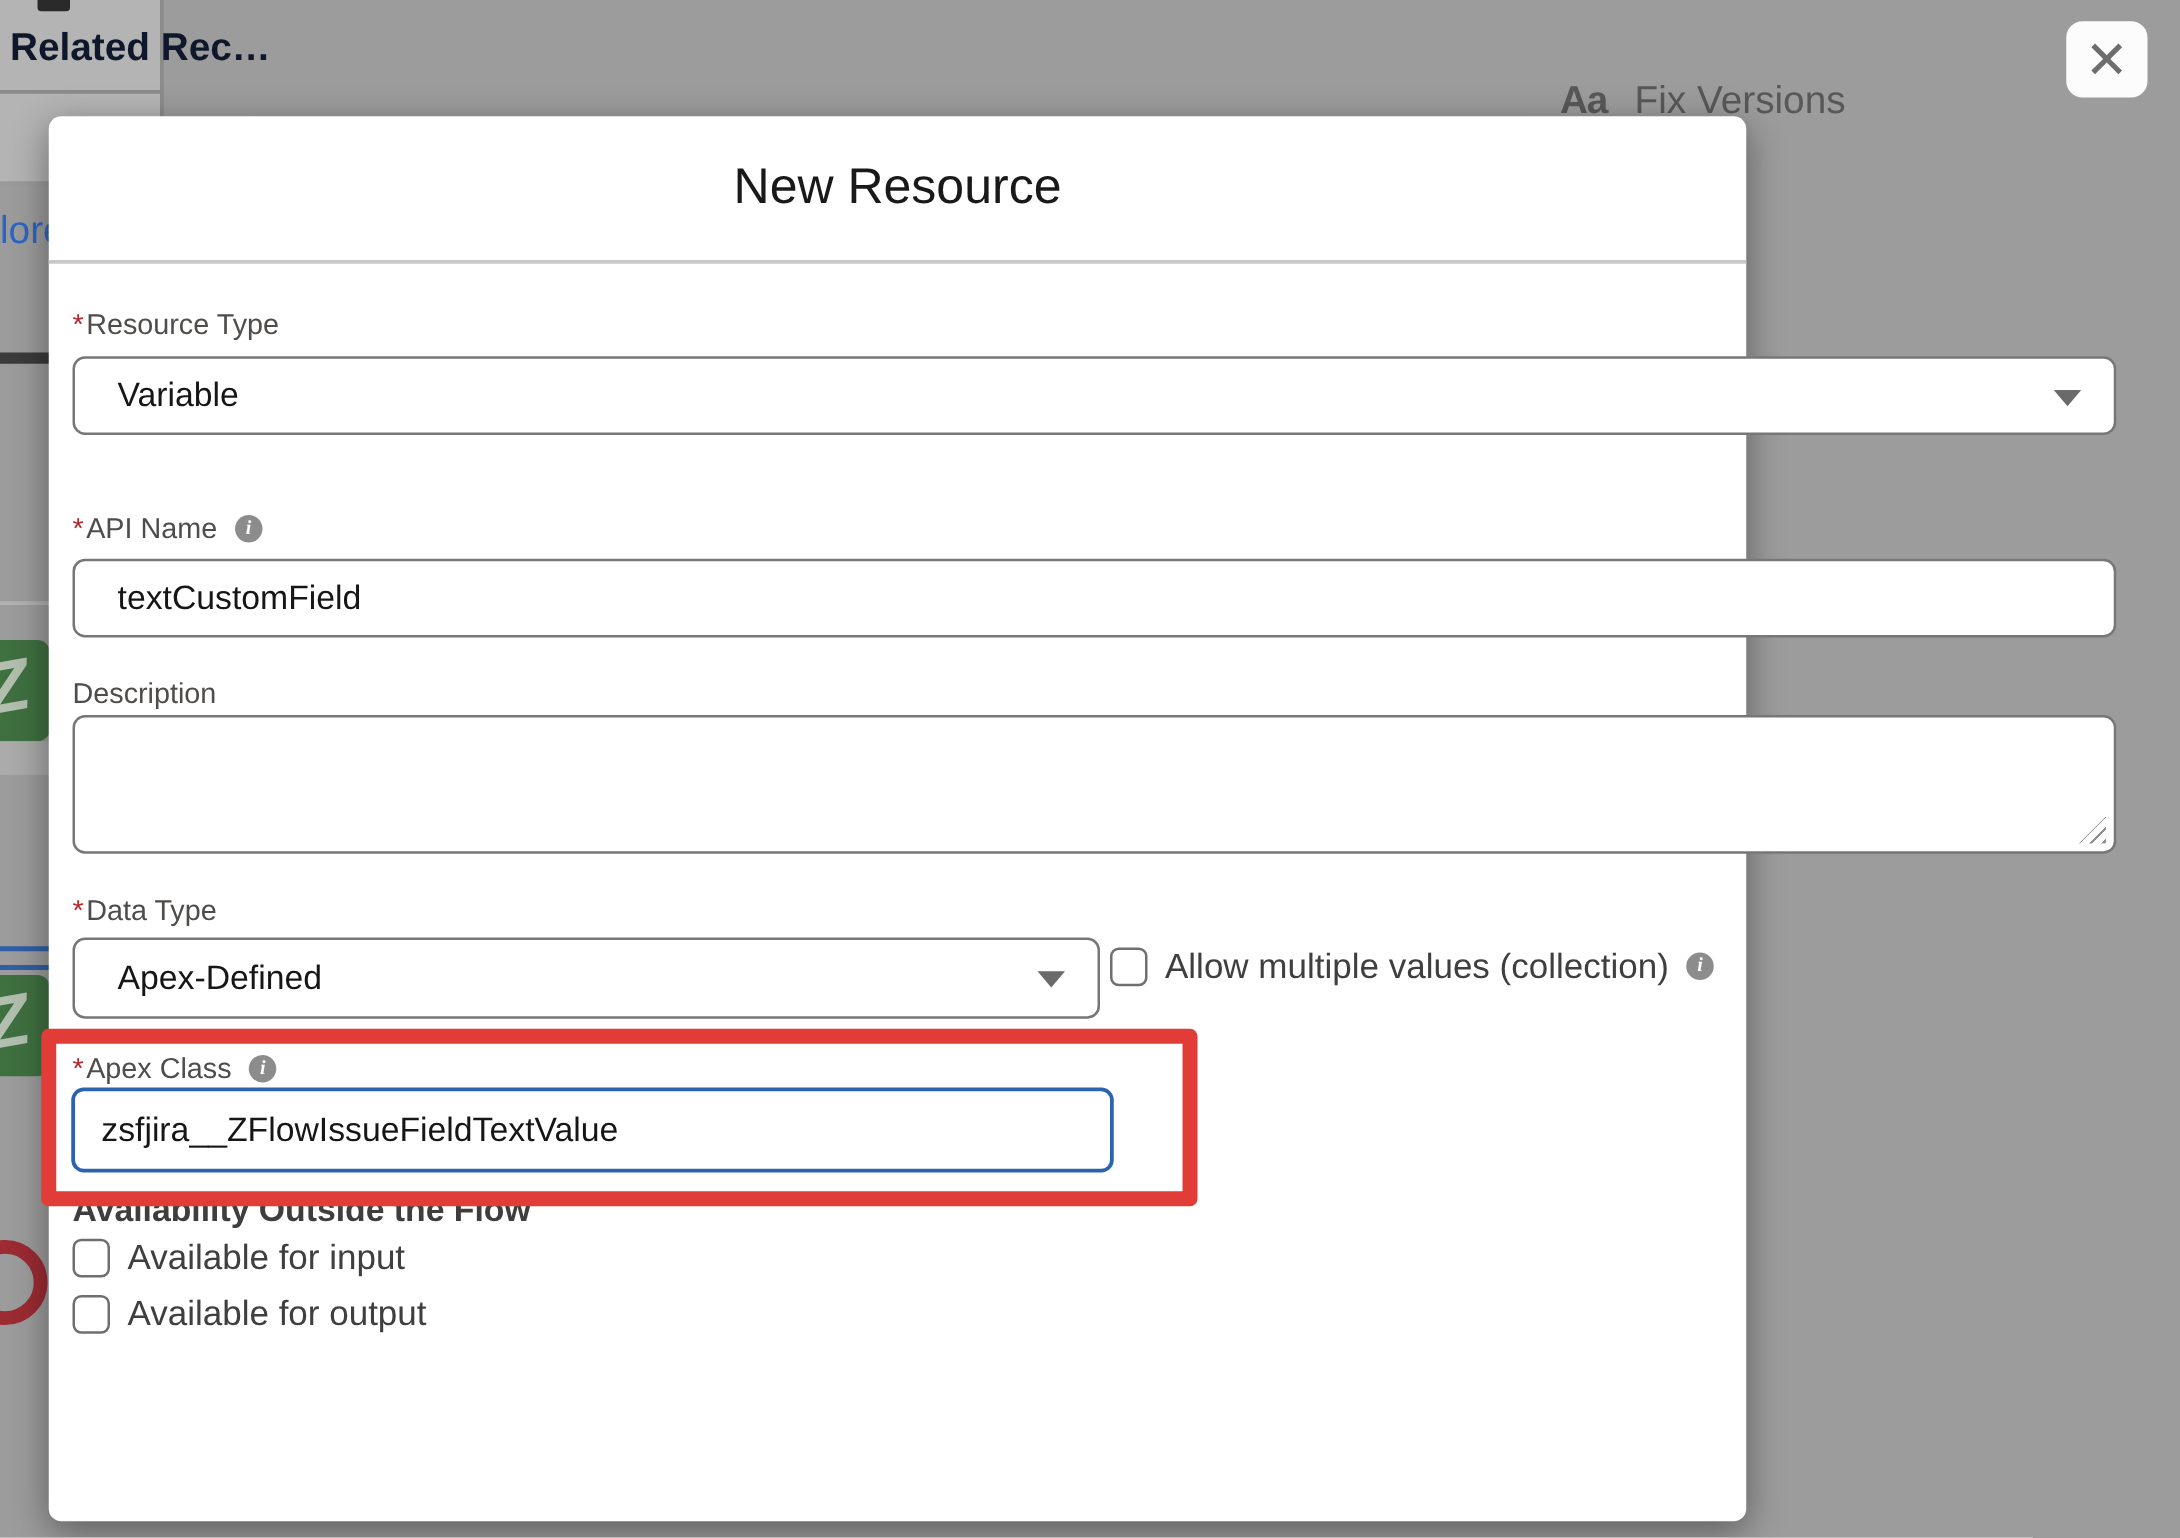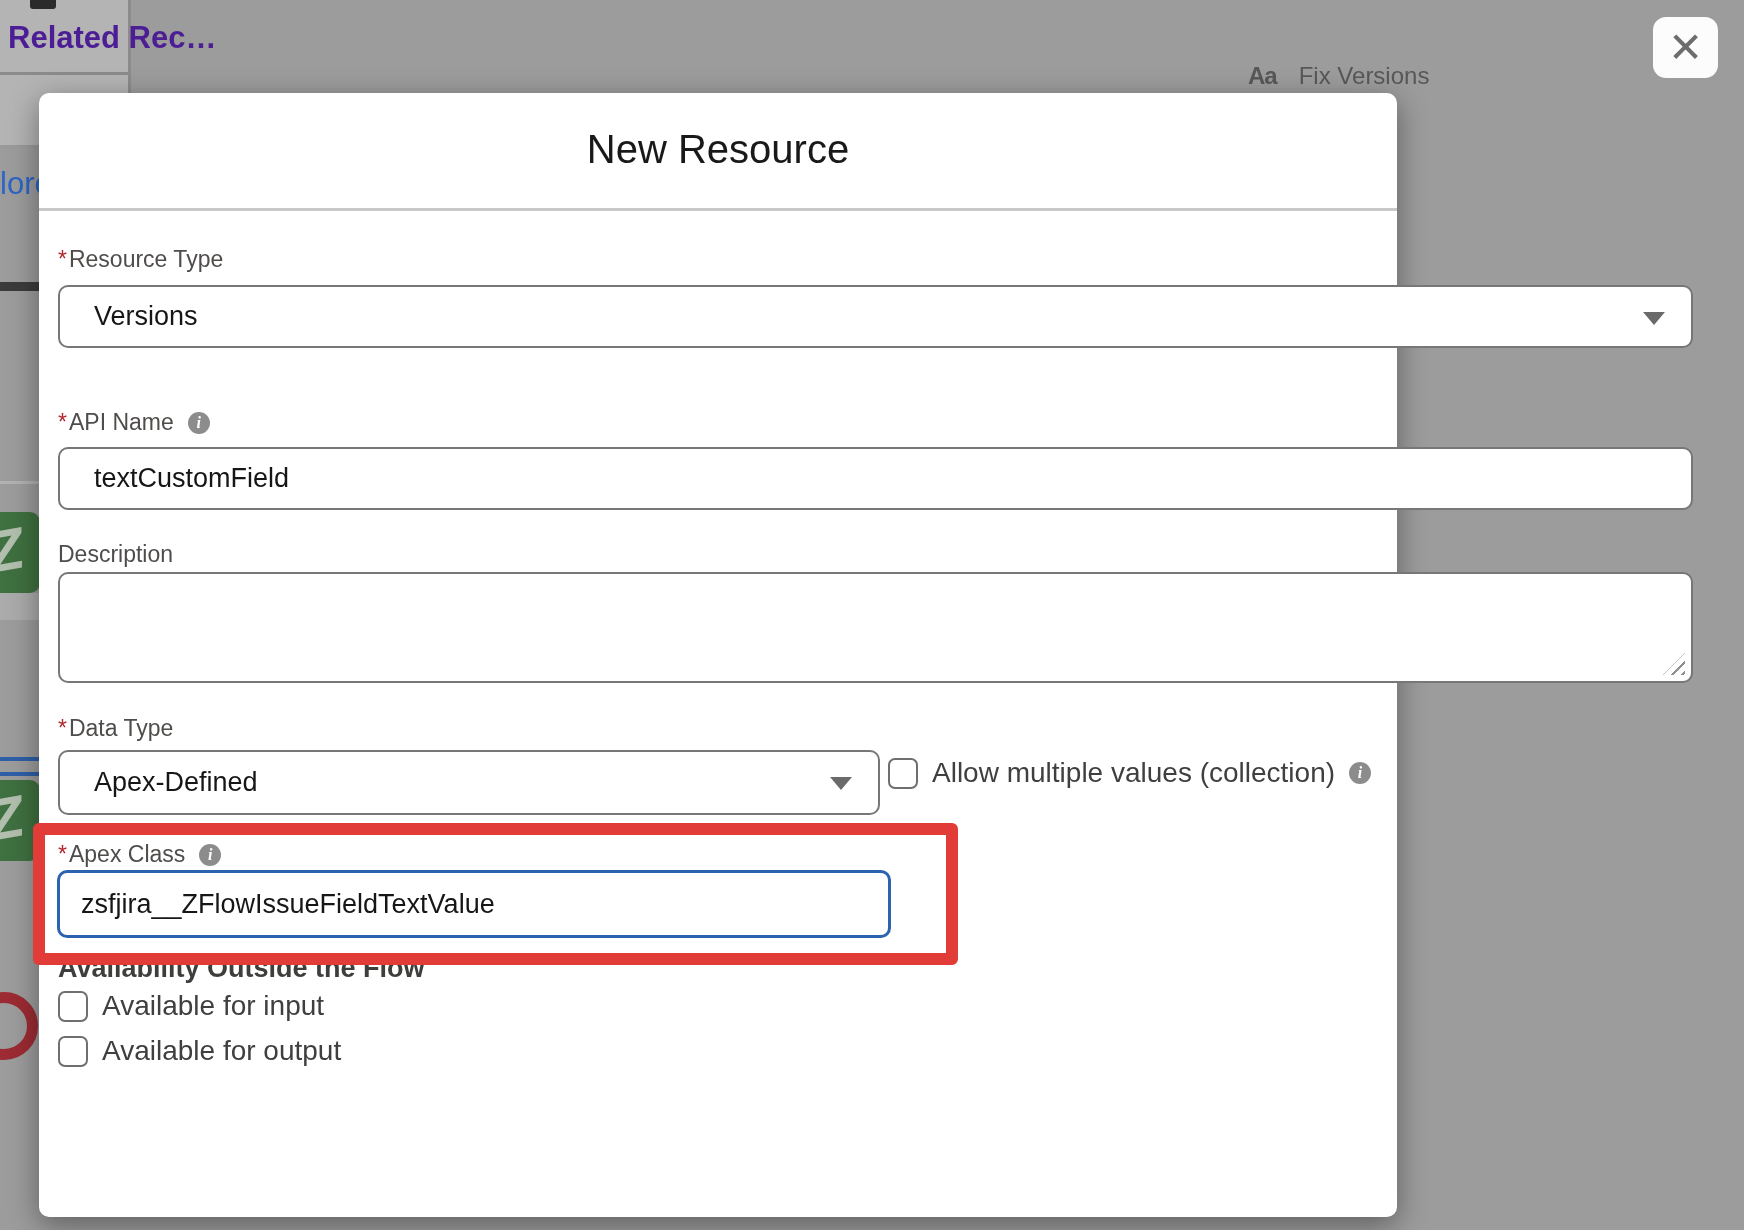--- a/index.html
+++ b/index.html
@@ -6,32 +6,32 @@
   html,body { width:1744px; height:1230px; }
   body { font-family:"Liberation Sans","DejaVu Sans",sans-serif; background:#9c9c9c; }
   #stage { position:relative; width:1744px; height:1230px; overflow:hidden; background:#9c9c9c; }
 
   
   .tab-panel { position:absolute; left:0; top:0; width:128px; height:148px; background:#b4b4b4; }
   .v-divider { position:absolute; left:128px; top:0; width:3px; height:148px; background:#8b8b8b; }
   .hline1 { position:absolute; left:0; top:72px; width:128px; height:3px; background:#8b8b8b; }
   .hline2 { position:absolute; left:0; top:145px; width:128px; height:3px; background:#9a9a9a; }
   .frag-top { position:absolute; left:30px; top:0; width:26px; height:9px; background:#2a2a2a; border-radius:0 0 3px 3px; }
-  .tab-label { position:absolute; left:8px; top:20px; font-size:31px; font-weight:bold; color:#4c1d95; white-space:nowrap; }
+  .tab-label { position:absolute; left:8px; top:20px; font-size:31px; font-weight:bold; color:#0f172a; white-space:nowrap; }
   .lore-link { position:absolute; left:0; top:166px; font-size:31px; color:#2b66c6; }
   .dark-band { position:absolute; left:0; top:282px; width:42px; height:9px; background:#3b3b3b; }
   .hline3 { position:absolute; left:0; top:481px; width:40px; height:3px; background:#b2b2b2; }
   .band-light { position:absolute; left:0; top:593px; width:40px; height:27px; background:#ababab; }
   .green-tile { position:absolute; left:-28px; width:68px; height:81px; background:#3f7040; border-radius:10px; color:#b3bfae; font-size:58px; font-style:italic; font-weight:600; overflow:hidden; }
   .green-tile span { position:absolute; left:16px; top:4px; transform:rotate(-10deg); }
   .gt1 { top:512px; } .gt2 { top:780px; }
   .blue-line { position:absolute; left:0; width:40px; height:4px; background:#2f5fa7; }
   .bl1 { top:757px; } .bl2 { top:772px; }
   .red-ring { position:absolute; left:-30px; top:992px; width:68px; height:68px; border:11px solid #9c2b33; border-radius:50%; }
-  .fix-row { position:absolute; left:1248px; top:62px; color:#585858; font-size:24px; display:flex; gap:22px; align-items:flex-end; }
+  .fix-row { position:absolute; left:1248px; top:62px; color:#585858; font-size:31px; display:flex; gap:22px; align-items:flex-end; }
   .fix-aa { font-weight:600; letter-spacing:-1px; }
   .close-btn { position:absolute; left:1653px; top:17px; width:65px; height:61px; background:#fcfcfc; border-radius:13px; display:flex; align-items:center; justify-content:center; font-size:42px; font-weight:bold; color:#6d6d6d; cursor:pointer; z-index:5; }
 
   
   .modal { position:absolute; left:39px; top:93px; width:1358px; height:1124px; background:#ffffff; border-radius:10px; box-shadow:0 8px 30px rgba(0,0,0,.40); z-index:10; }
   .modal-header { position:absolute; left:0; top:0; width:100%; height:118px; border-bottom:3px solid #cac8c6; }
   .modal-title { width:100%; text-align:center; line-height:112px; font-size:40px; color:#191919; }
 
   .lbl { position:absolute; left:19px; display:flex; align-items:center; gap:14px; font-size:23px; color:#4f4d4b; }
   .req { color:#b3282d; margin-right:2px; }
@@ -95,21 +95,21 @@
   <div class="modal">
 
     <div class="modal-header">
       <div class="modal-title">New Resource</div>
     </div>
 
     <div class="lbl" style="top:153px;">
       <span><span class="req">*</span><span>Resource Type</span></span>
     </div>
     <div class="select-box" style="top:192px; width:1635px;">
-      <div class="select-value">Versions</div>
+      <div class="select-value">Variable</div>
       <div class="chev"></div>
     </div>
 
     <div class="lbl" style="top:316px;">
       <span><span class="req">*</span><span>API Name</span></span>
       <span class="info-icon">i</span>
     </div>
     <input class="text-input" style="top: 354px;" value="textCustomField">
 
     <div class="lbl" style="top:448px;">

